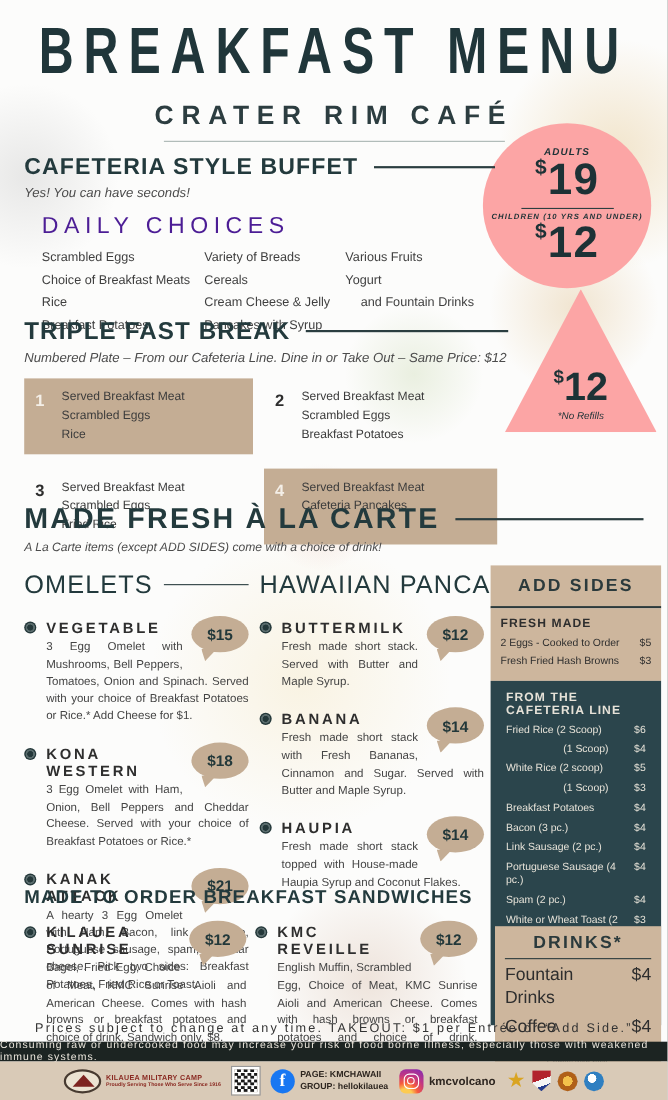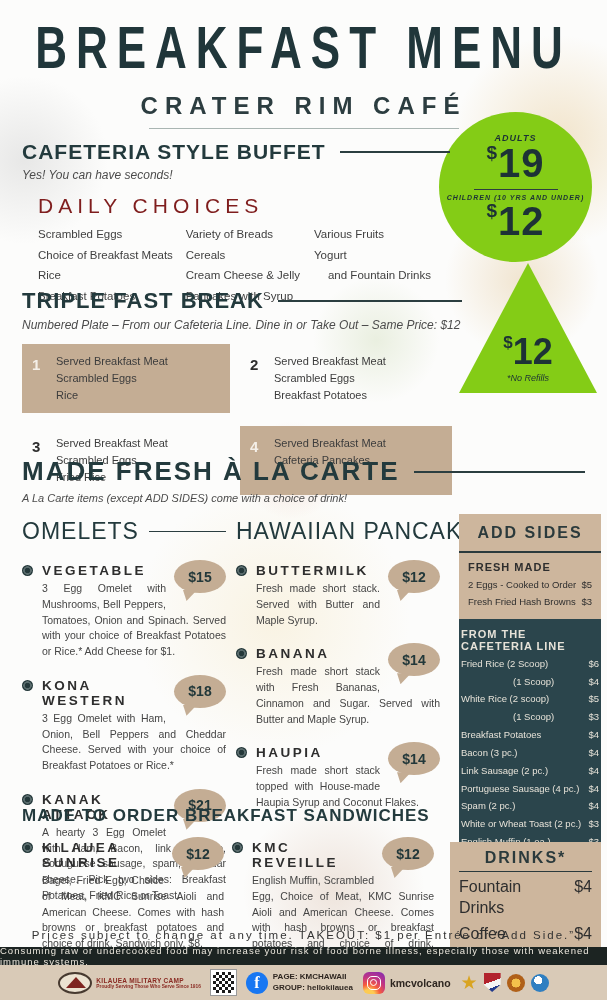--- a/index.html
+++ b/index.html
@@ -11,36 +11,36 @@
   .bg-art { position:absolute; inset:0; pointer-events:none;
     background:
       radial-gradient(circle 150px at 92% 14%, rgba(225,190,125,.38), rgba(225,190,125,0) 70%),
       radial-gradient(circle 110px at 86% 28%, rgba(215,175,110,.30), rgba(215,175,110,0) 70%),
       radial-gradient(circle 120px at 4% 16%, rgba(170,170,170,.25), rgba(170,170,170,0) 70%),
       radial-gradient(circle 90px at 62% 34%, rgba(150,180,100,.18), rgba(150,180,100,0) 70%),
       radial-gradient(circle 70px at 48% 47%, rgba(200,90,60,.14), rgba(200,90,60,0) 70%),
       radial-gradient(circle 190px at 45% 62%, rgba(242,222,170,.30), rgba(242,222,170,0) 72%),
       radial-gradient(circle 130px at 55% 89%, rgba(165,100,55,.16), rgba(165,100,55,0) 70%);
   }
-  .tan { background:#84cc16; }
+  .tan { background:#fca5a5; }
   
   .hero { position:absolute; top:14px; left:0; right:0; text-align:center; }
   .hero-title { font-size:44px; font-weight:800; letter-spacing:9px; color:#20363a;
     transform:scaleY(1.35); transform-origin:center top; white-space:nowrap; }
   .hero-sub { margin-top:28px; font-size:24px; font-weight:700; letter-spacing:7px; color:#2c3d40; }
   .hero-rule { width:310px; height:1px; background:#a9b5b2; margin:8px auto 0; }
   
   .sec-head { display:flex; align-items:center; }
   .sec-head .txt { font-weight:800; color:#233a3d; letter-spacing:1px; white-space:nowrap; }
   .sec-head .rule { flex:1; height:2px; background:#2b3e40; margin-left:14px; }
   .tagline { font-style:italic; font-size:12px; color:#4c4c4c; margin-top:4px; }
   
   .buffet { position:absolute; top:140px; left:22px; width:428px; }
   .buffet .txt { font-size:21px; }
-  .daily-head { margin:12px 0 6px 16px; font-size:21px; letter-spacing:5px; color:#7f1d1d; font-weight:400; }
+  .daily-head { margin:12px 0 6px 16px; font-size:21px; letter-spacing:5px; color:#4c1d95; font-weight:400; }
   .daily-cols { display:flex; margin-left:16px; }
   .daily-col { font-size:11.5px; line-height:1.8; color:#3f3f3f; }
   .daily-col.c1 { width:152px; }
   .daily-col.c2 { width:132px; }
   .daily-col.c3 { width:140px; }
   .indent-line { padding-left:14px; }
   
   .price-circle { position:absolute; top:112px; right:15px; width:153px; height:150px;
     border-radius:50%; display:flex; flex-direction:column; align-items:center;
     justify-content:center; color:#1d3236; text-align:center; }
@@ -79,28 +79,28 @@
   .bullet { position:absolute; left:0; top:2px; width:11px; height:11px; border-radius:50%;
     background:radial-gradient(circle at 50% 50%, #24383a 0 2.5px, #5a6c6d 3px 4px, #24383a 4.5px); }
   .bubble { float:right; position:relative; width:52px; height:33px; margin:-3px 0 8px 8px;
     background:#c4ad94; border-radius:50%; display:flex; align-items:center; justify-content:center;
     font-weight:800; font-size:14px; color:#22383a; }
   .bubble::after { content:""; position:absolute; left:9px; bottom:-8px; width:14px; height:11px;
     background:#c4ad94; clip-path:polygon(0 0, 100% 0, 25% 100%); }
   .item-name { font-size:13.5px; letter-spacing:2.5px; color:#2e2e2e; font-weight:600; }
   .item-desc { font-size:10.5px; line-height:1.5; color:#454545; margin-top:3px; text-align:justify; }
   
-  .sides-panel { position:absolute; top:514px; right:6px; width:142px; font-size:9.5px; }
+  .sides-panel { position:absolute; top:514px; right:6px; width:155px; font-size:9.5px; }
   .sides-header { background:#cdb69d; text-align:center; font-weight:800; font-size:16px;
     letter-spacing:2px; color:#2b3a3c; padding:10px 0 9px; border-bottom:2px solid #2b3a3c; }
   .sides-fresh { background:#cdb69d; padding:8px 9px 10px; color:#2e2e2e; }
   .panel-subhead { font-weight:800; letter-spacing:1px; font-size:11px; margin-bottom:6px; }
   .side-row { display:flex; justify-content:space-between; margin-top:5px; line-height:1.3; }
   .side-row .price { flex:none; margin-left:4px; }
-  .sides-dark { background:#2b454c; color:#e6e2d8; padding:9px 2px 11px; }
+  .sides-dark { background:#2b454c; color:#e6e2d8; padding:9px 14px 11px; }
   .sides-dark .side-row { margin-top:5.5px; }
   .side-row.indent .label { padding-left:52px; }
   .drinks-panel { position:absolute; top:842px; right:6px; width:151px; background:#cdb69d;
     padding:7px 9px 8px; color:#2e2e2e; }
   .drinks-head { text-align:center; font-weight:800; font-size:16px; letter-spacing:2px;
     color:#2b3a3c; border-bottom:1.5px solid #2b3a3c; padding-bottom:4px; }
   .drinks-note { font-size:7.5px; font-style:italic; text-align:center; margin-top:6px; line-height:1.35; }
   
   .sandwiches { position:absolute; top:806px; left:22px; width:420px; }
   .sandwiches .txt { font-size:17px; }

